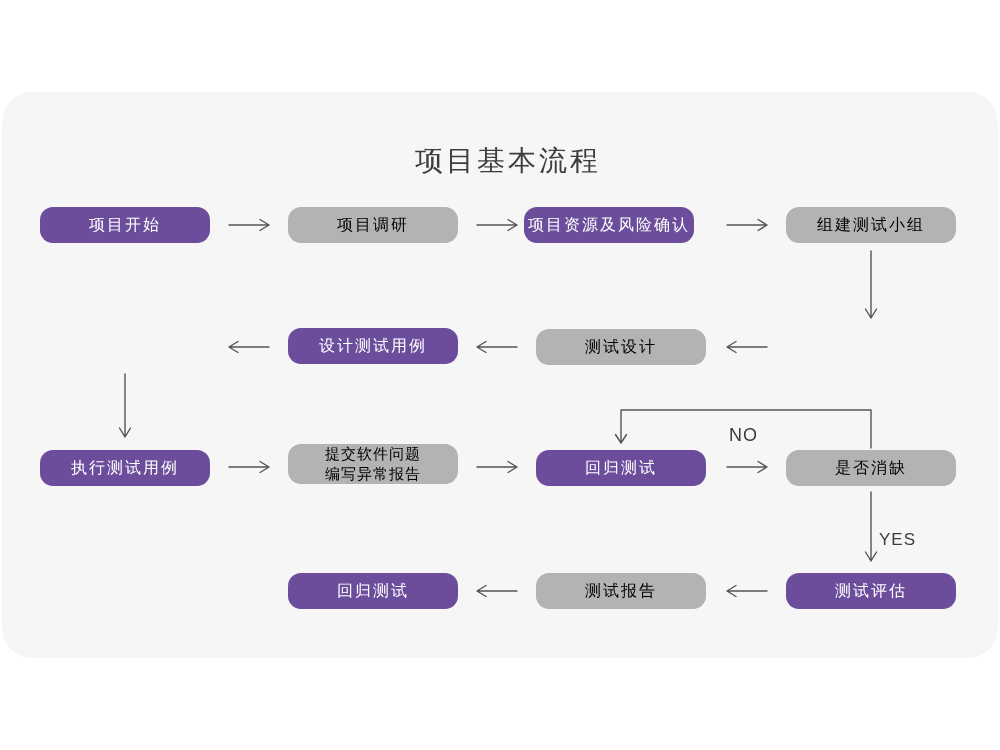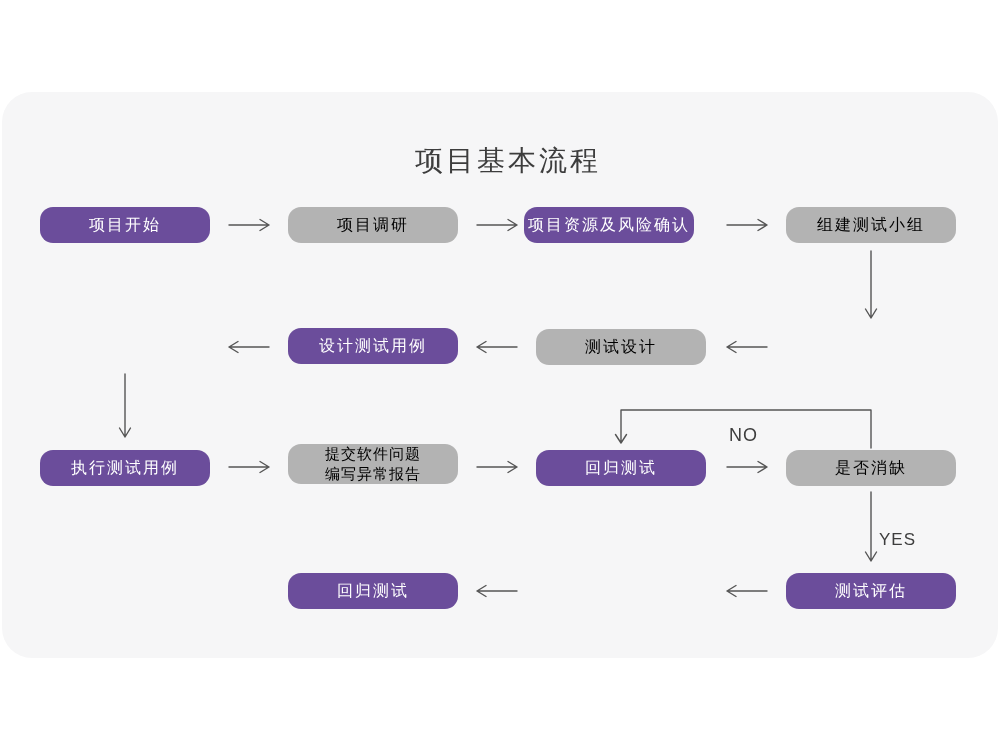--- a/index.html
+++ b/index.html
@@ -68,20 +68,23 @@
   <div class="node purple" style="left:536px;top:450px">
       <span>回归测试</span>
     </div>
   <div class="node gray" style="left:786px;top:450px">
       <span>是否消缺</span>
     </div>
 
   <div class="node purple" style="left:288px;top:573px">
       <span>回归测试</span>
     </div>
+  <div class="node gray" style="left:536px;top:573px">
+      <span>测试报告</span>
+    </div>
   <div class="node purple" style="left:786px;top:573px">
       <span>测试评估</span>
     </div>
 
   <div class="edge-label" style="left:729px;top:417px;font-size:18px">NO</div>
   <div class="edge-label" style="left:879px;top:522px;font-size:17px">YES</div>
 
   <svg class="edges" width="1000" height="750" viewBox="0 0 1000 750">
 
     <path d="M229 225 H269 M260 219.5 L269 225 L260 230.5"></path>

